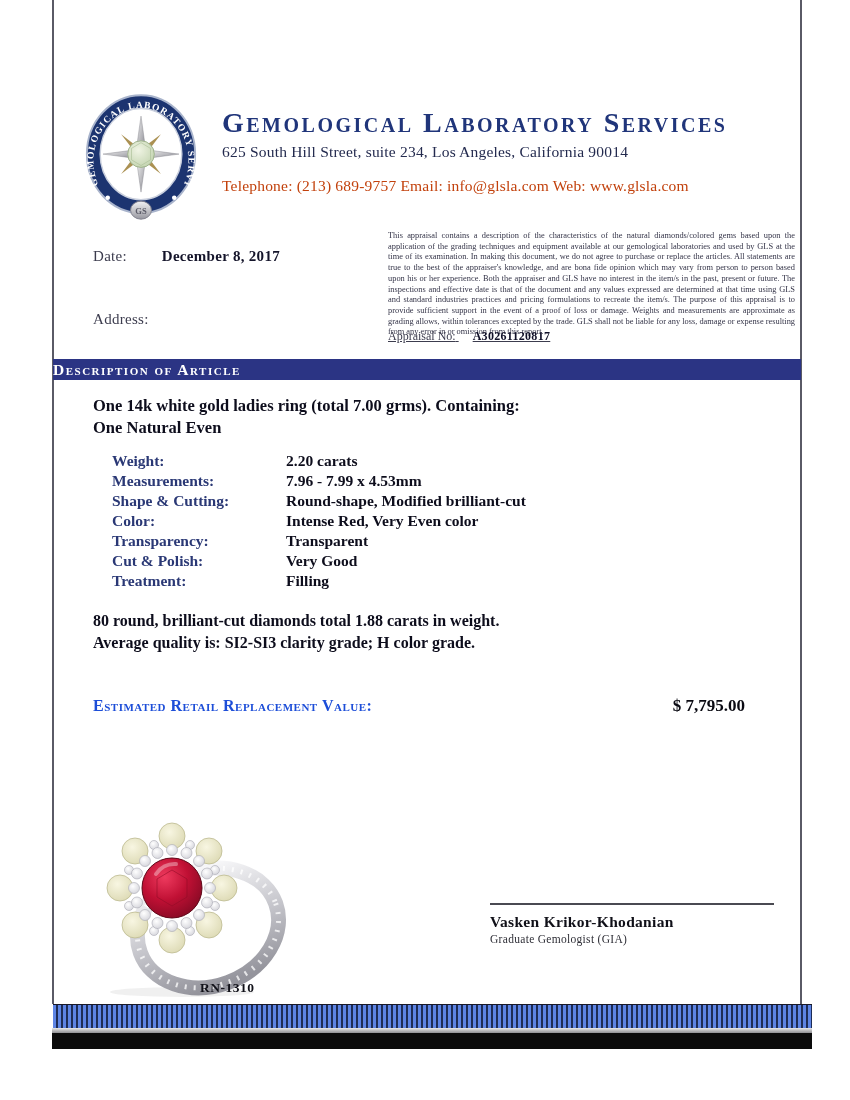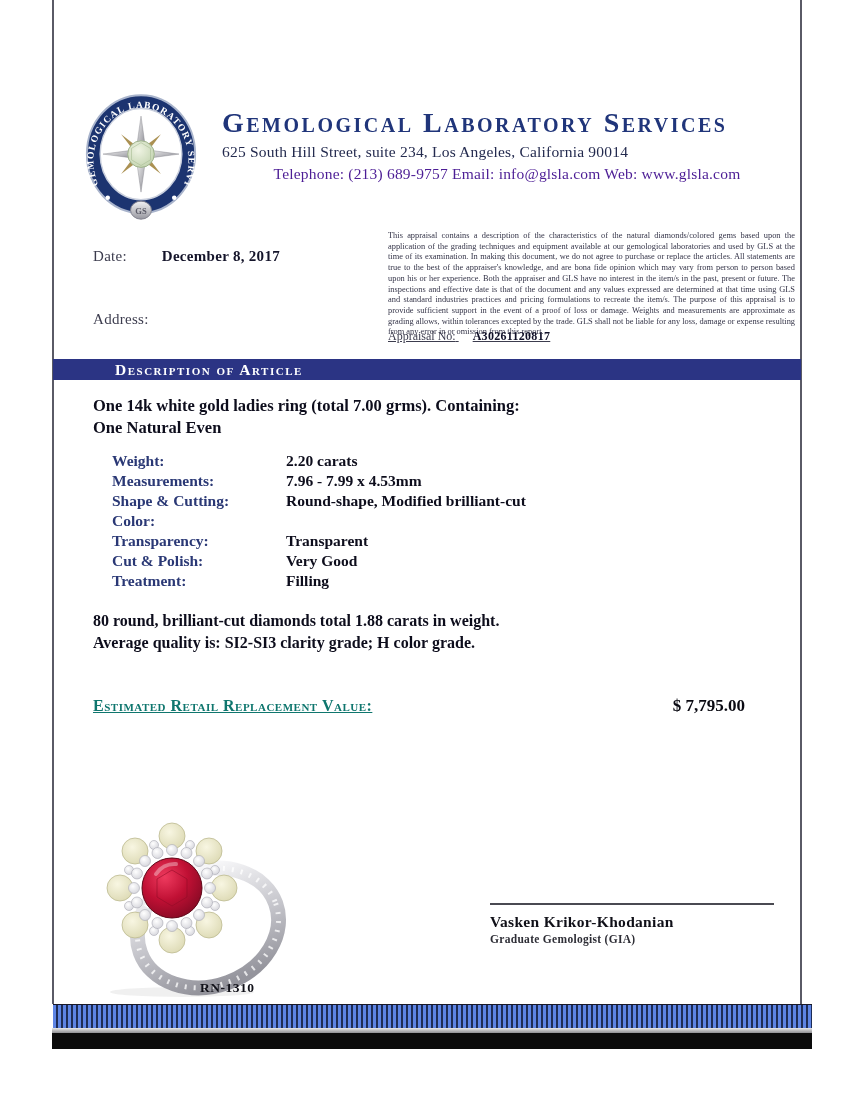--- a/index.html
+++ b/index.html
@@ -18,59 +18,59 @@
   .titleblock { position:absolute; left:222px; top:108px; width:570px; }
   .org-name {
     font-variant:small-caps; font-weight:bold; font-size:28px; line-height:30px;
     color:#20357a; letter-spacing:2.5px; white-space:nowrap;
   }
   .doc-type {
     font-variant:small-caps; font-weight:bold; font-size:25px; line-height:28px;
     color:#20357a; letter-spacing:16px; word-spacing:28px; white-space:nowrap; margin-top:2px;
   }
   .hdr-addr { font-size:15.5px; color:#232a4e; margin-top:5px; letter-spacing:0.2px; }
-  .hdr-contact { font-size:15.5px; color:#4c1d95; margin-top:4px; letter-spacing:0.2px;text-align:center; }
+  .hdr-contact { font-size:15.5px; color:#c2410c; margin-top:16px; letter-spacing:0.2px; }
 
   
   .meta-row { position:absolute; left:93px; font-size:15px; color:#3c3c4e; }
   .meta-row .lbl { display:inline-block; width:65px; letter-spacing:0.3px; }
   .meta-row .val { font-weight:bold; color:#14142a; letter-spacing:0.3px; }
   .disclaimer {
     position:absolute; left:388px; top:231px; width:407px;
     font-size:8.4px; line-height:10.7px; color:#343448; text-align:justify;
   }
   .appraisal-row { position:absolute; left:388px; top:329px; font-size:12px; color:#3c3c4e;text-decoration:underline; }
   .appraisal-row .no { font-weight:bold; color:#101028; margin-left:14px; letter-spacing:0.3px; }
 
   
   .section-bar {
     position:absolute; left:53px; top:359px; width:748px; height:21px;
     background:#2b3484; color:#ffffff;
     font-variant:small-caps; font-weight:bold; font-size:15.5px; line-height:21px;
-    padding-left:62px; letter-spacing:1.5px;
+    letter-spacing:1.5px;
   }
 
   
   .intro { position:absolute; left:93px; top:395px; font-size:16.5px; font-weight:bold; color:#0d0d1c; line-height:22px; }
   .specs { position:absolute; left:93px; top:451px; font-size:15.5px; line-height:20px; }
   .spec-row { display:flex; }
   .spec-label { width:174px; font-weight:bold; color:#2a3875;margin-left:19px; }
   .spec-value { font-weight:bold; color:#0d0d1c; }
   .diamonds { position:absolute; left:93px; top:610px; font-size:16px; font-weight:bold; color:#0d0d1c; line-height:22px; }
   .erv-row { position:absolute; left:93px; top:696px; width:652px; display:flex; justify-content:space-between; align-items:baseline; }
-  .erv-label { font-variant:small-caps; font-weight:bold; font-size:16px; color:#0f766e; letter-spacing:0.5px;text-decoration:underline; }
+  .erv-label { font-variant:small-caps; font-weight:bold; font-size:16px; color:#1d4ed8; letter-spacing:0.5px; }
   .erv-amount { font-weight:bold; font-size:17px; color:#0a0a12;padding-left:24px; }
 
   
   .ring-photo { position:absolute; left:60px; top:820px; width:250px; height:180px; }
   .photo-ref { position:absolute; left:200px; top:980px; font-size:13.5px; font-weight:bold; color:#101018; letter-spacing:0.5px; }
   .signature { position:absolute; left:490px; top:903px; width:284px; }
   .sig-line { height:2px; background:#4a4a52; }
   .sig-name { font-weight:bold; font-size:15.5px; color:#101018; margin-top:8px; letter-spacing:0.3px; }
-  .sig-title { font-weight:bold; font-size:11.5px; color:#2e2e36; margin-top:2px; letter-spacing:0.3px; }
+  .sig-title { font-weight:normal; font-size:11.5px; color:#2e2e36; margin-top:2px; letter-spacing:0.3px; }
 
   
   .stripe-bar {
     position:absolute; left:53px; top:1004px; width:759px; height:24px;
     background:repeating-linear-gradient(90deg, #5d84e4 0px, #5d84e4 3px, #1d2c55 3px, #1d2c55 5px);
     border-top:1px solid #1a1a2a;
   }
   .silver-bar {
     position:absolute; left:52px; top:1028px; width:760px; height:5px;
     background:linear-gradient(180deg, #e8e8e8, #8f8f93);
@@ -158,20 +158,21 @@
     <div class="spec-row">
       <span class="spec-label">Measurements:</span>
       <span class="spec-value">7.96 - 7.99 x 4.53mm</span>
     </div>
     <div class="spec-row">
       <span class="spec-label">Shape &amp; Cutting:</span>
       <span class="spec-value">Round-shape, Modified brilliant-cut</span>
     </div>
     <div class="spec-row">
       <span class="spec-label">Color:</span>
+      <span class="spec-value">Intense Red, Very Even color</span>
     </div>
     <div class="spec-row">
       <span class="spec-label">Transparency:</span>
       <span class="spec-value">Transparent</span>
     </div>
     <div class="spec-row">
       <span class="spec-label">Cut &amp; Polish:</span>
       <span class="spec-value">Very Good</span>
     </div>
     <div class="spec-row">

